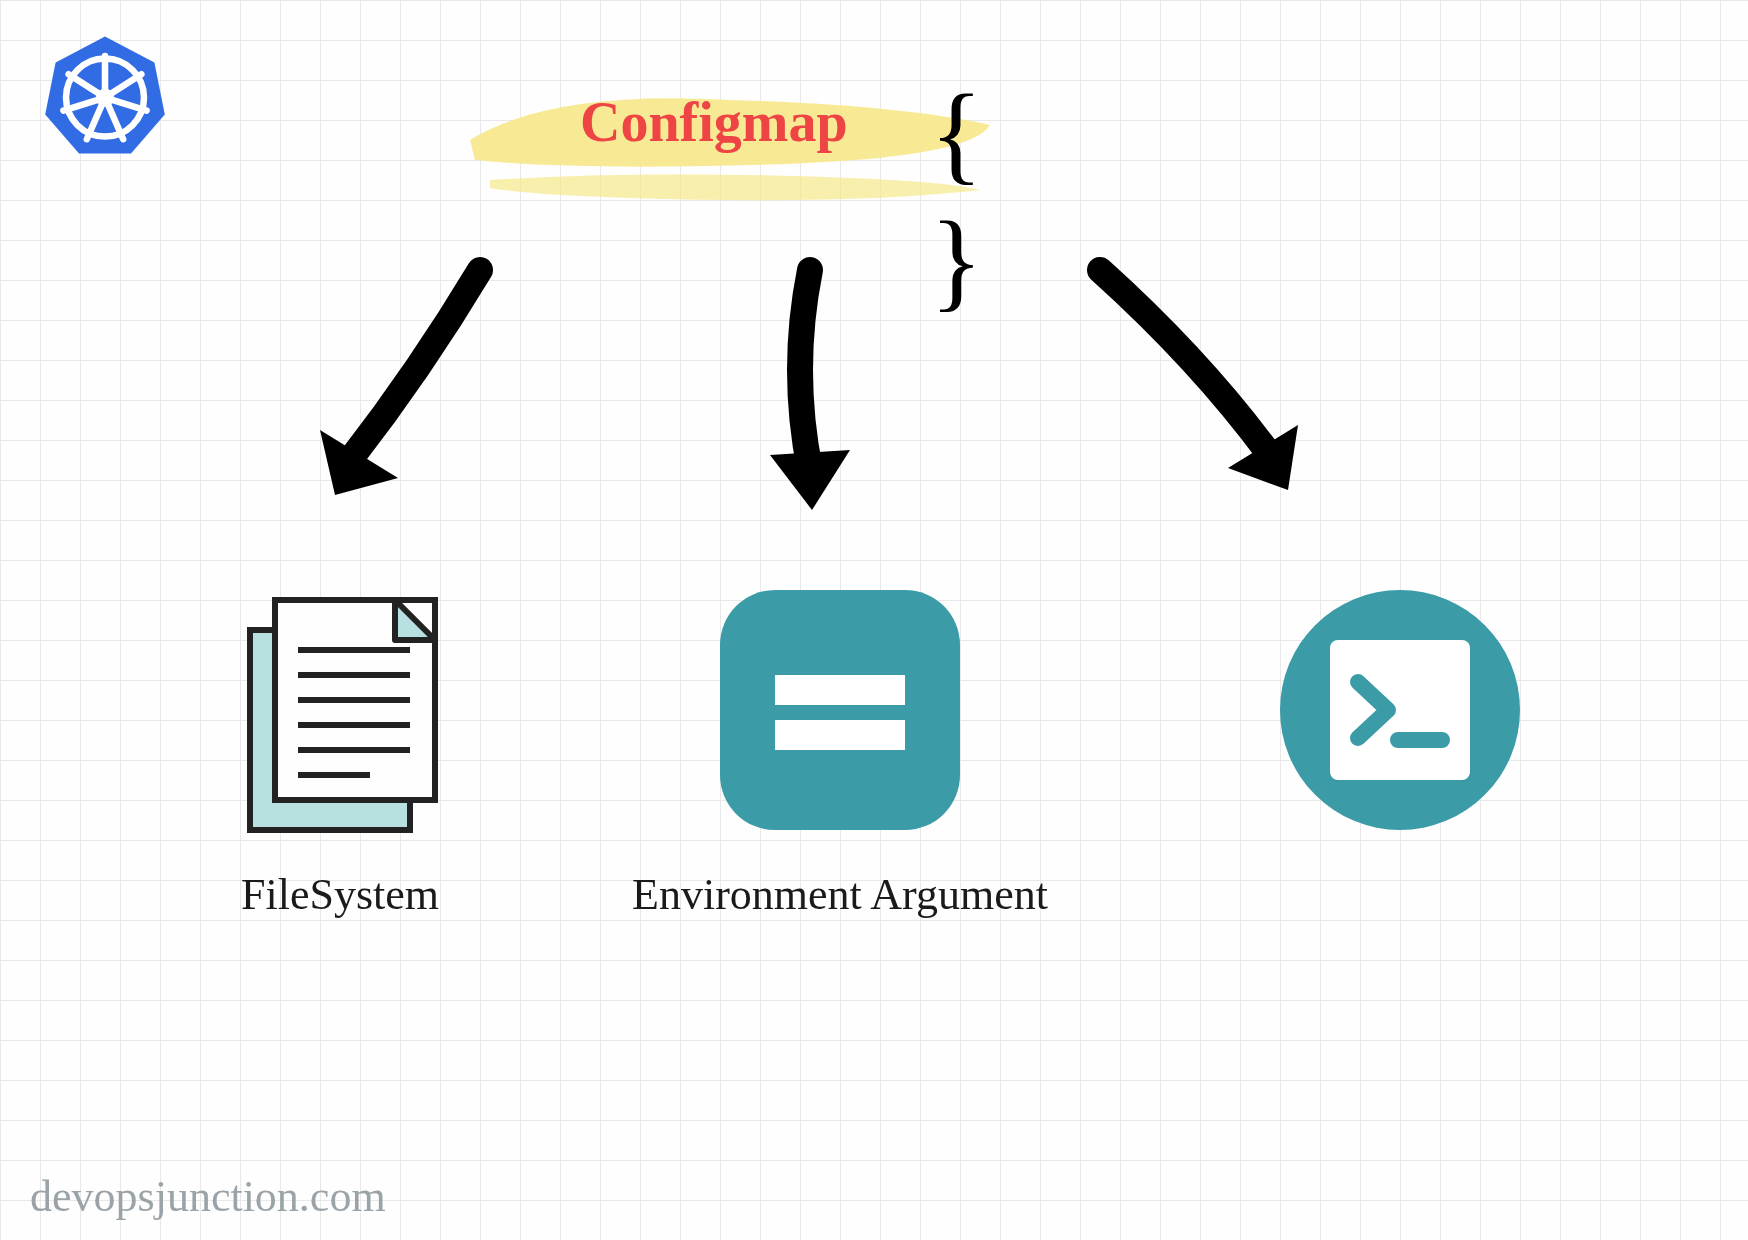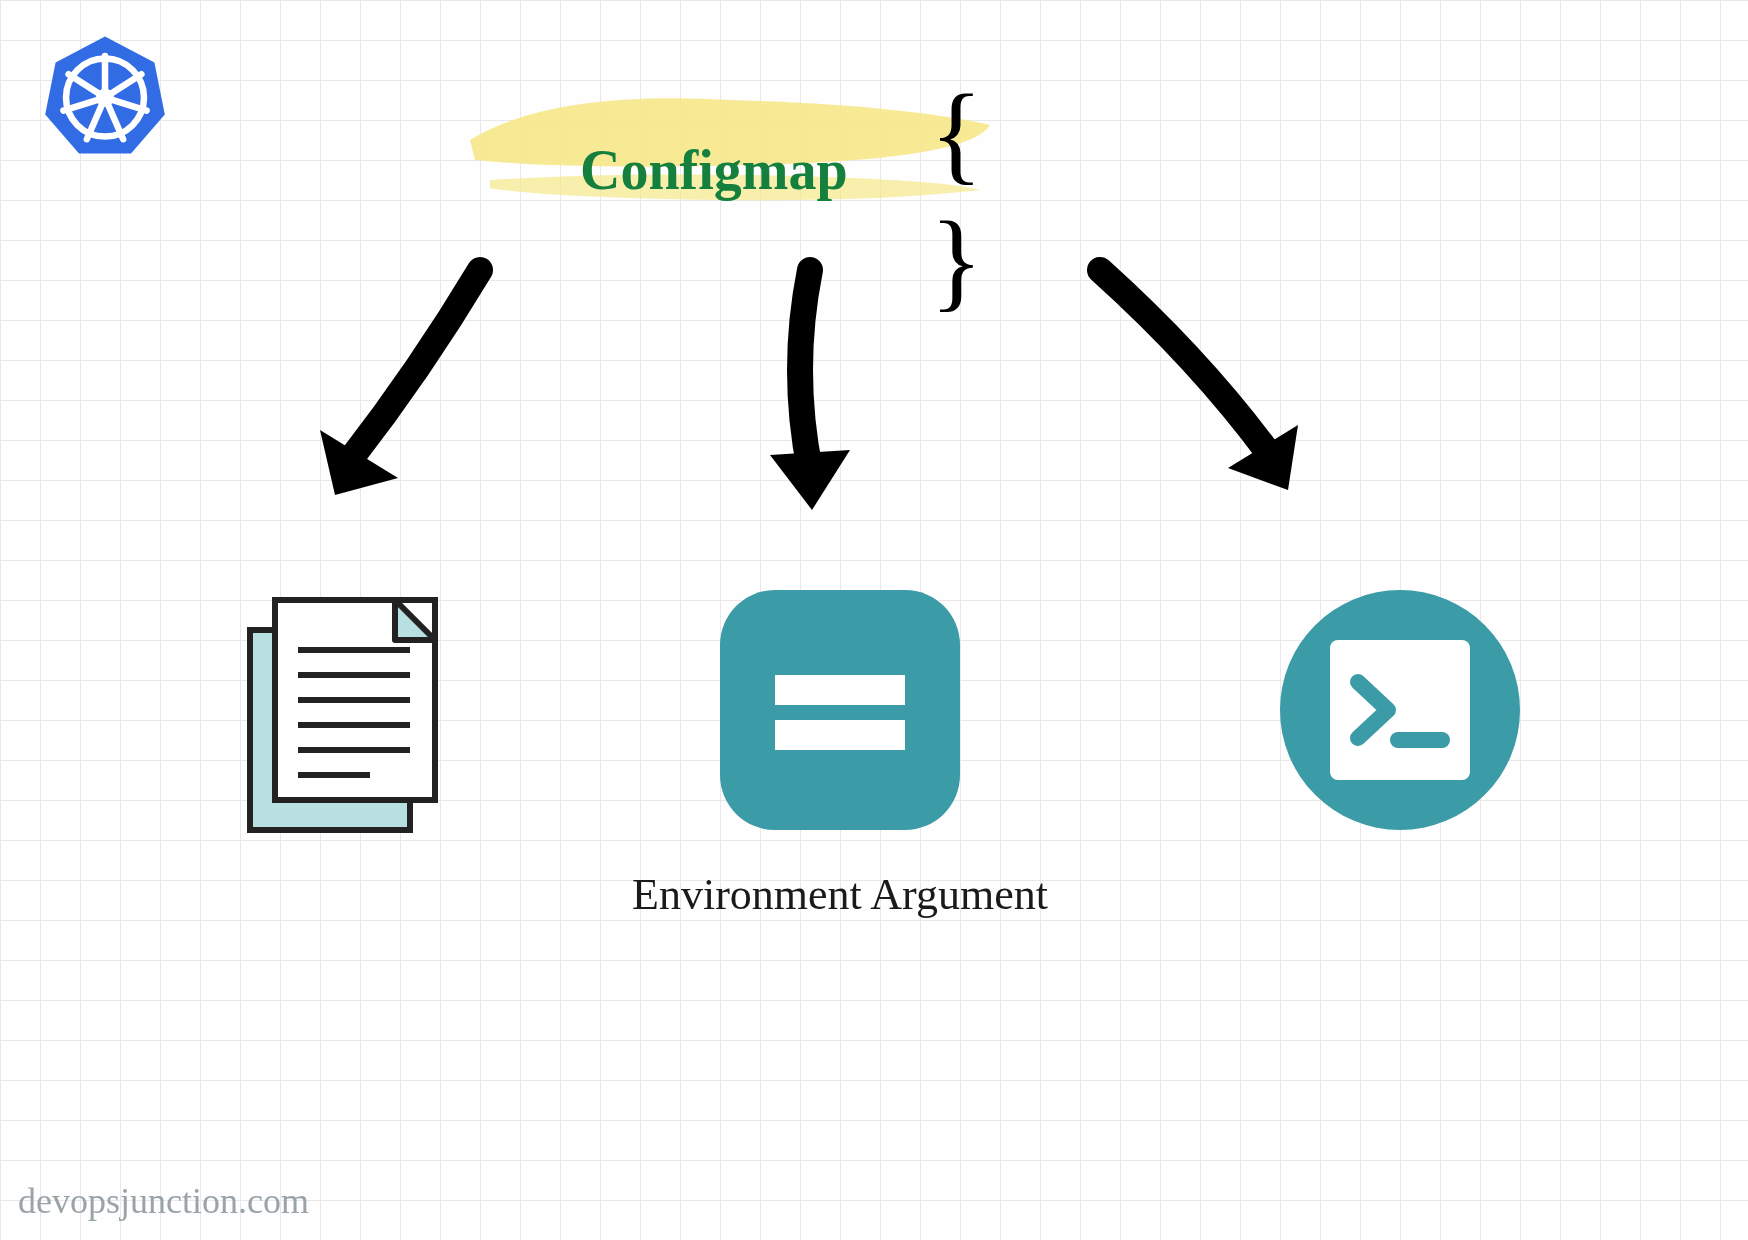--- a/index.html
+++ b/index.html
@@ -33,23 +33,22 @@
     left: 0;
     width: 560px;
     height: 140px;
   }
   .title-text {
     position: absolute;
     top: 30px;
     left: 130px;
     font-size: 56px;
     font-weight: 600;
-    color: #15803d;
+    color: #ef4444;
     font-family: "Comic Sans MS", cursive;
-    margin-top: 48px;
   }
   .braces {
     position: absolute;
     top: 10px;
     left: 480px;
     font-size: 110px;
     font-family: Georgia, serif;
     letter-spacing: 30px;
     color: #000;
     font-weight: 300;
@@ -63,22 +62,22 @@
   .node-label {
     font-size: 44px;
     color: #1a1a1a;
     font-family: "Comic Sans MS", cursive;
     margin-top: 20px;
     line-height: 1.4;
   }
   .watermark {
     position: absolute;
     bottom: 18px;
-    left: 18px;
-    font-size: 36px;
+    left: 30px;
+    font-size: 44px;
     color: #9aa3a8;
     font-family: "Comic Sans MS", cursive;
   }
 </style>
 </head>
 <body>
 
 <div class="k8s-logo">
   <svg width="130" height="130" viewBox="0 0 100 100">
     <polygon points="50,5 88,25 96,65 70,95 30,95 4,65 12,25" fill="#326ce5"></polygon>
@@ -131,20 +130,21 @@
     <rect x="30" y="50" width="160" height="200" fill="#b8e0e0" stroke="#222" stroke-width="6"></rect>
     <rect x="55" y="20" width="160" height="200" fill="#fefefe" stroke="#222" stroke-width="6"></rect>
     <path d="M175,20 L215,60 L175,60 Z" fill="#b8e0e0" stroke="#222" stroke-width="6" stroke-linejoin="round"></path>
     <line x1="78" y1="70" x2="190" y2="70" stroke="#222" stroke-width="6"></line>
     <line x1="78" y1="95" x2="190" y2="95" stroke="#222" stroke-width="6"></line>
     <line x1="78" y1="120" x2="190" y2="120" stroke="#222" stroke-width="6"></line>
     <line x1="78" y1="145" x2="190" y2="145" stroke="#222" stroke-width="6"></line>
     <line x1="78" y1="170" x2="190" y2="170" stroke="#222" stroke-width="6"></line>
     <line x1="78" y1="195" x2="150" y2="195" stroke="#222" stroke-width="6"></line>
   </svg>
+  <div class="node-label">FileSystem</div>
 </div>
 
 <div class="node" style="top:580px; left:590px; width:500px;">
   <svg width="260" height="260" viewBox="0 0 260 260">
     <rect x="10" y="10" width="240" height="240" rx="55" fill="#3b9ba6"></rect>
     <rect x="65" y="95" width="130" height="30" fill="#fff"></rect>
     <rect x="65" y="140" width="130" height="30" fill="#fff"></rect>
   </svg>
   <div class="node-label">Environment Argument</div>
 </div>

